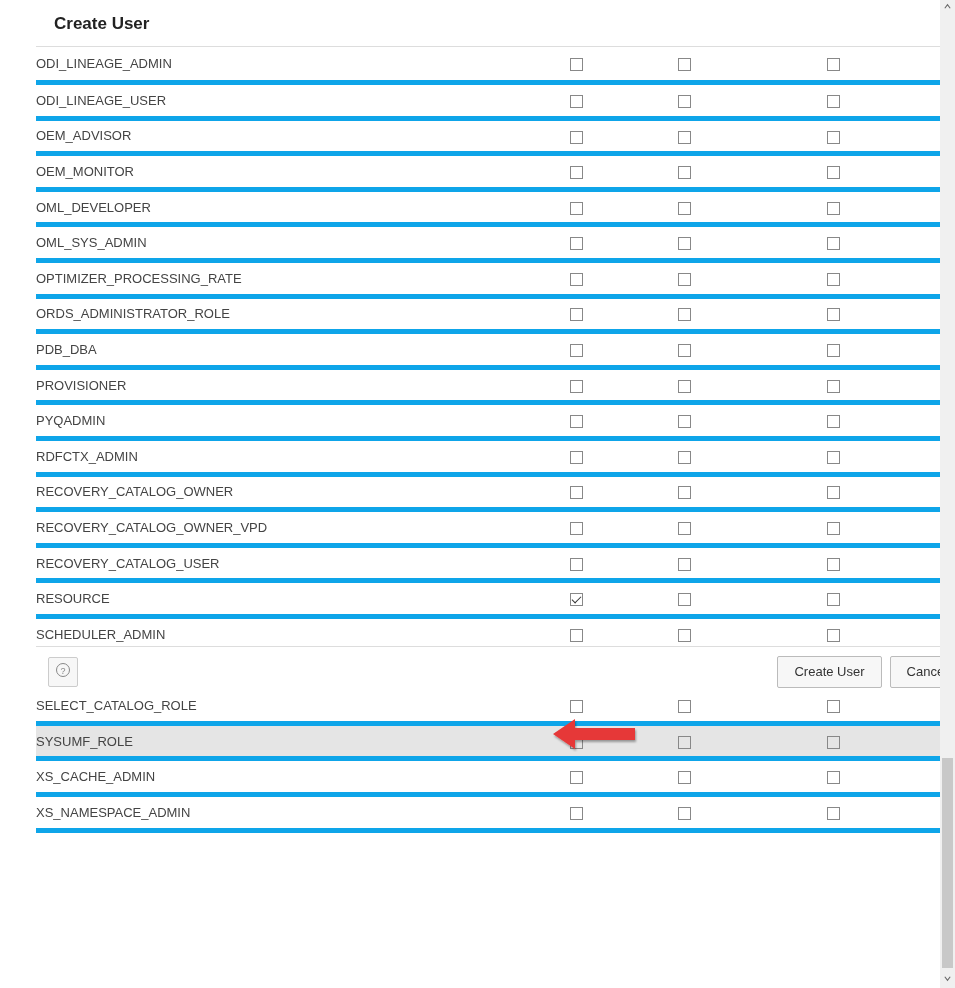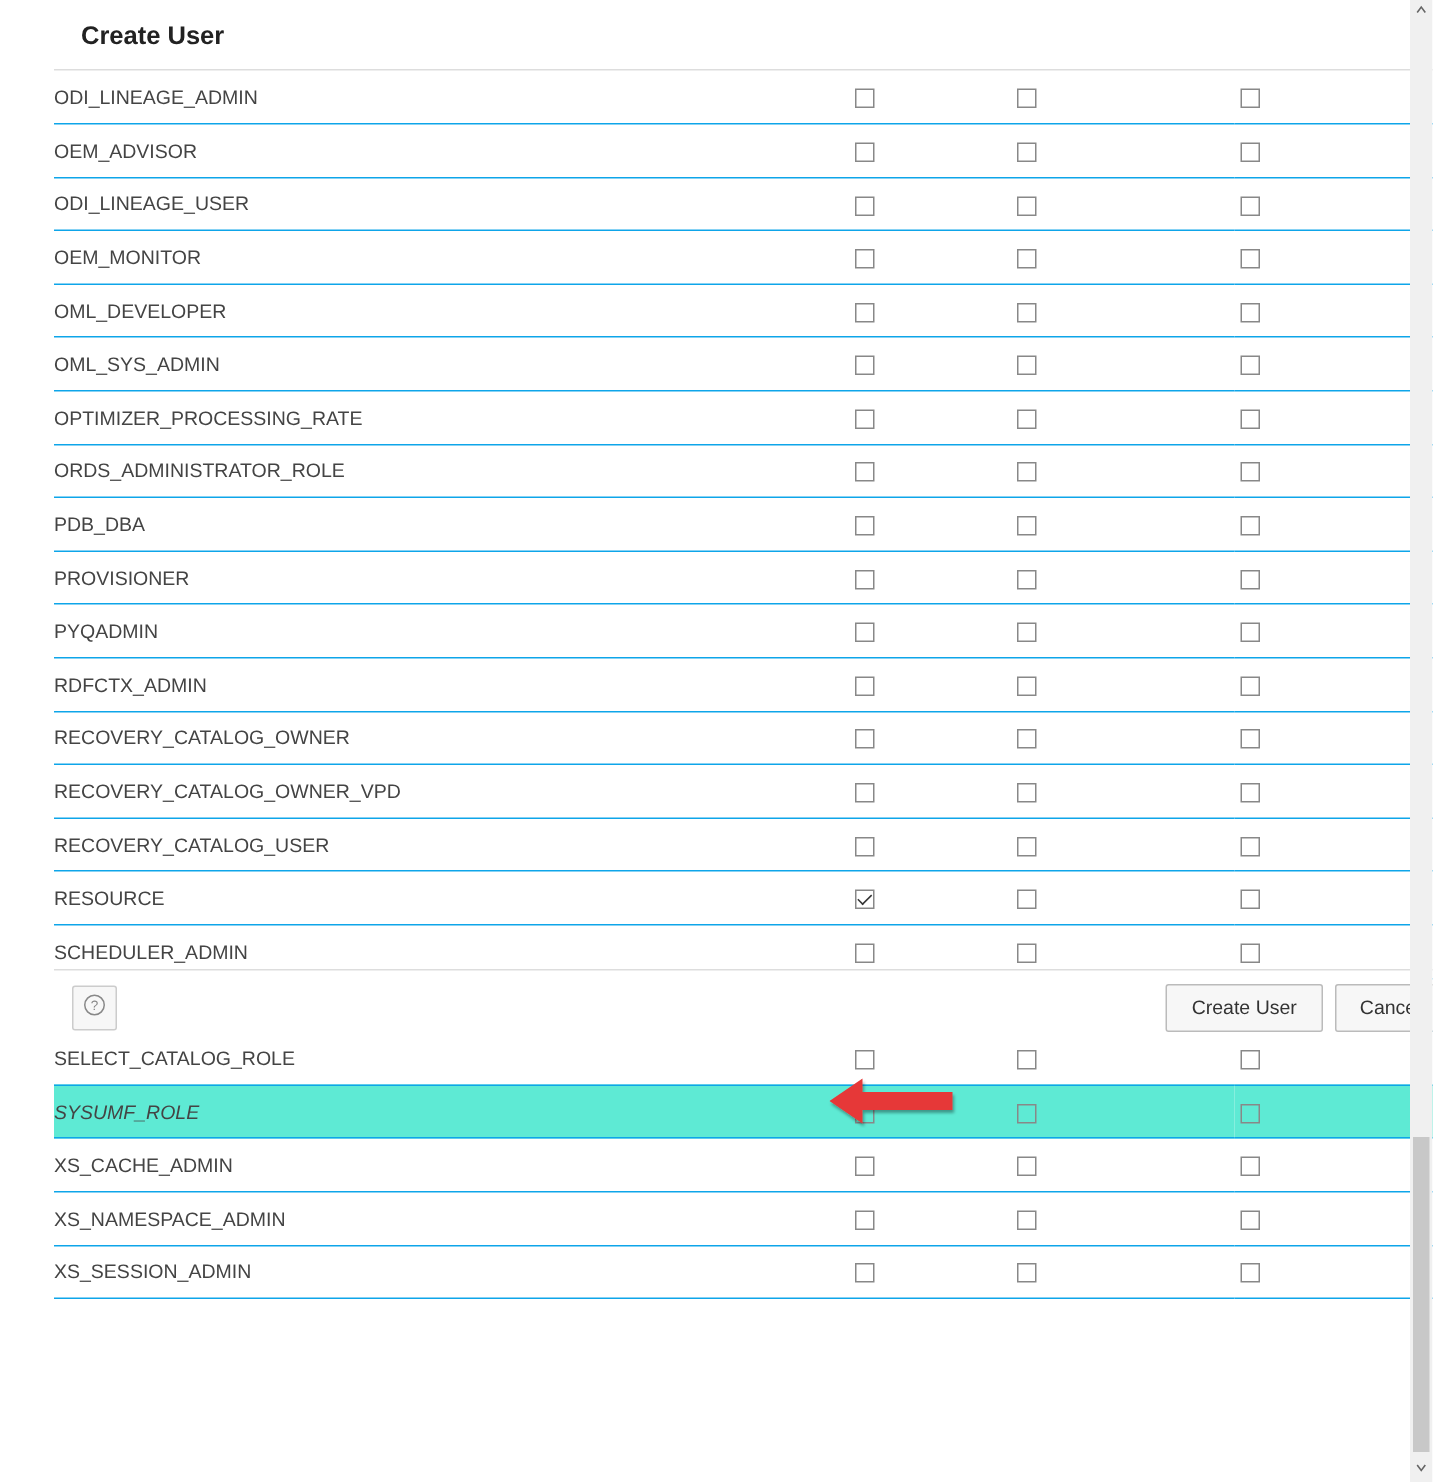--- a/index.html
+++ b/index.html
@@ -41,26 +41,25 @@
       width: 920px;
       height: 890px;
       overflow: hidden;
       position: relative;
     }
     .roles-table {
       width: 100%;
       border-collapse: collapse;
     }
     .roles-table tr {
-      border-bottom: 1px solid #0ea5e9;
+      border-bottom: 5px solid #0ea5e9;
       height: 35.6px;
     }
     .roles-table tr.hovered {
-      background-color: #5eead4;
-      font-style: italic;
+      background-color: #e5e5e5;
     }
     .roles-table td {
       padding: 0;
       vertical-align: middle;
     }
     .col-name {
       padding-left: 24px;
       width: 470px;
       color: #444;
       font-size: 13px;
@@ -206,27 +205,27 @@
     <div class="table-container">
       <table class="roles-table">
         <tbody id="roles-tbody">
             <tr>
               <td class="col-name">ODI_LINEAGE_ADMIN</td>
               <td class="col-cb col-cb1"><span class="checkbox"></span></td>
               <td class="col-cb col-cb2"><span class="checkbox"></span></td>
               <td class="col-cb col-cb3"><span class="checkbox"></span></td>
             </tr>
             <tr>
+              <td class="col-name">ODI_LINEAGE_USER</td>
+              <td class="col-cb col-cb1"><span class="checkbox"></span></td>
+              <td class="col-cb col-cb2"><span class="checkbox"></span></td>
+              <td class="col-cb col-cb3"><span class="checkbox"></span></td>
+            </tr>
+            <tr>
               <td class="col-name">OEM_ADVISOR</td>
-              <td class="col-cb col-cb1"><span class="checkbox"></span></td>
-              <td class="col-cb col-cb2"><span class="checkbox"></span></td>
-              <td class="col-cb col-cb3"><span class="checkbox"></span></td>
-            </tr>
-            <tr>
-              <td class="col-name">ODI_LINEAGE_USER</td>
               <td class="col-cb col-cb1"><span class="checkbox"></span></td>
               <td class="col-cb col-cb2"><span class="checkbox"></span></td>
               <td class="col-cb col-cb3"><span class="checkbox"></span></td>
             </tr>
             <tr>
               <td class="col-name">OEM_MONITOR</td>
               <td class="col-cb col-cb1"><span class="checkbox"></span></td>
               <td class="col-cb col-cb2"><span class="checkbox"></span></td>
               <td class="col-cb col-cb3"><span class="checkbox"></span></td>
             </tr>
@@ -327,26 +326,20 @@
               <td class="col-cb col-cb3"><span class="checkbox"></span></td>
             </tr>
             <tr>
               <td class="col-name">XS_CACHE_ADMIN</td>
               <td class="col-cb col-cb1"><span class="checkbox"></span></td>
               <td class="col-cb col-cb2"><span class="checkbox"></span></td>
               <td class="col-cb col-cb3"><span class="checkbox"></span></td>
             </tr>
             <tr>
               <td class="col-name">XS_NAMESPACE_ADMIN</td>
-              <td class="col-cb col-cb1"><span class="checkbox"></span></td>
-              <td class="col-cb col-cb2"><span class="checkbox"></span></td>
-              <td class="col-cb col-cb3"><span class="checkbox"></span></td>
-            </tr>
-            <tr>
-              <td class="col-name">XS_SESSION_ADMIN</td>
               <td class="col-cb col-cb1"><span class="checkbox"></span></td>
               <td class="col-cb col-cb2"><span class="checkbox"></span></td>
               <td class="col-cb col-cb3"><span class="checkbox"></span></td>
             </tr>
           </tbody>
       </table>
     </div>
     <div class="inner-scrollbar">
       <div class="inner-scrollbar-thumb"></div>
     </div>

